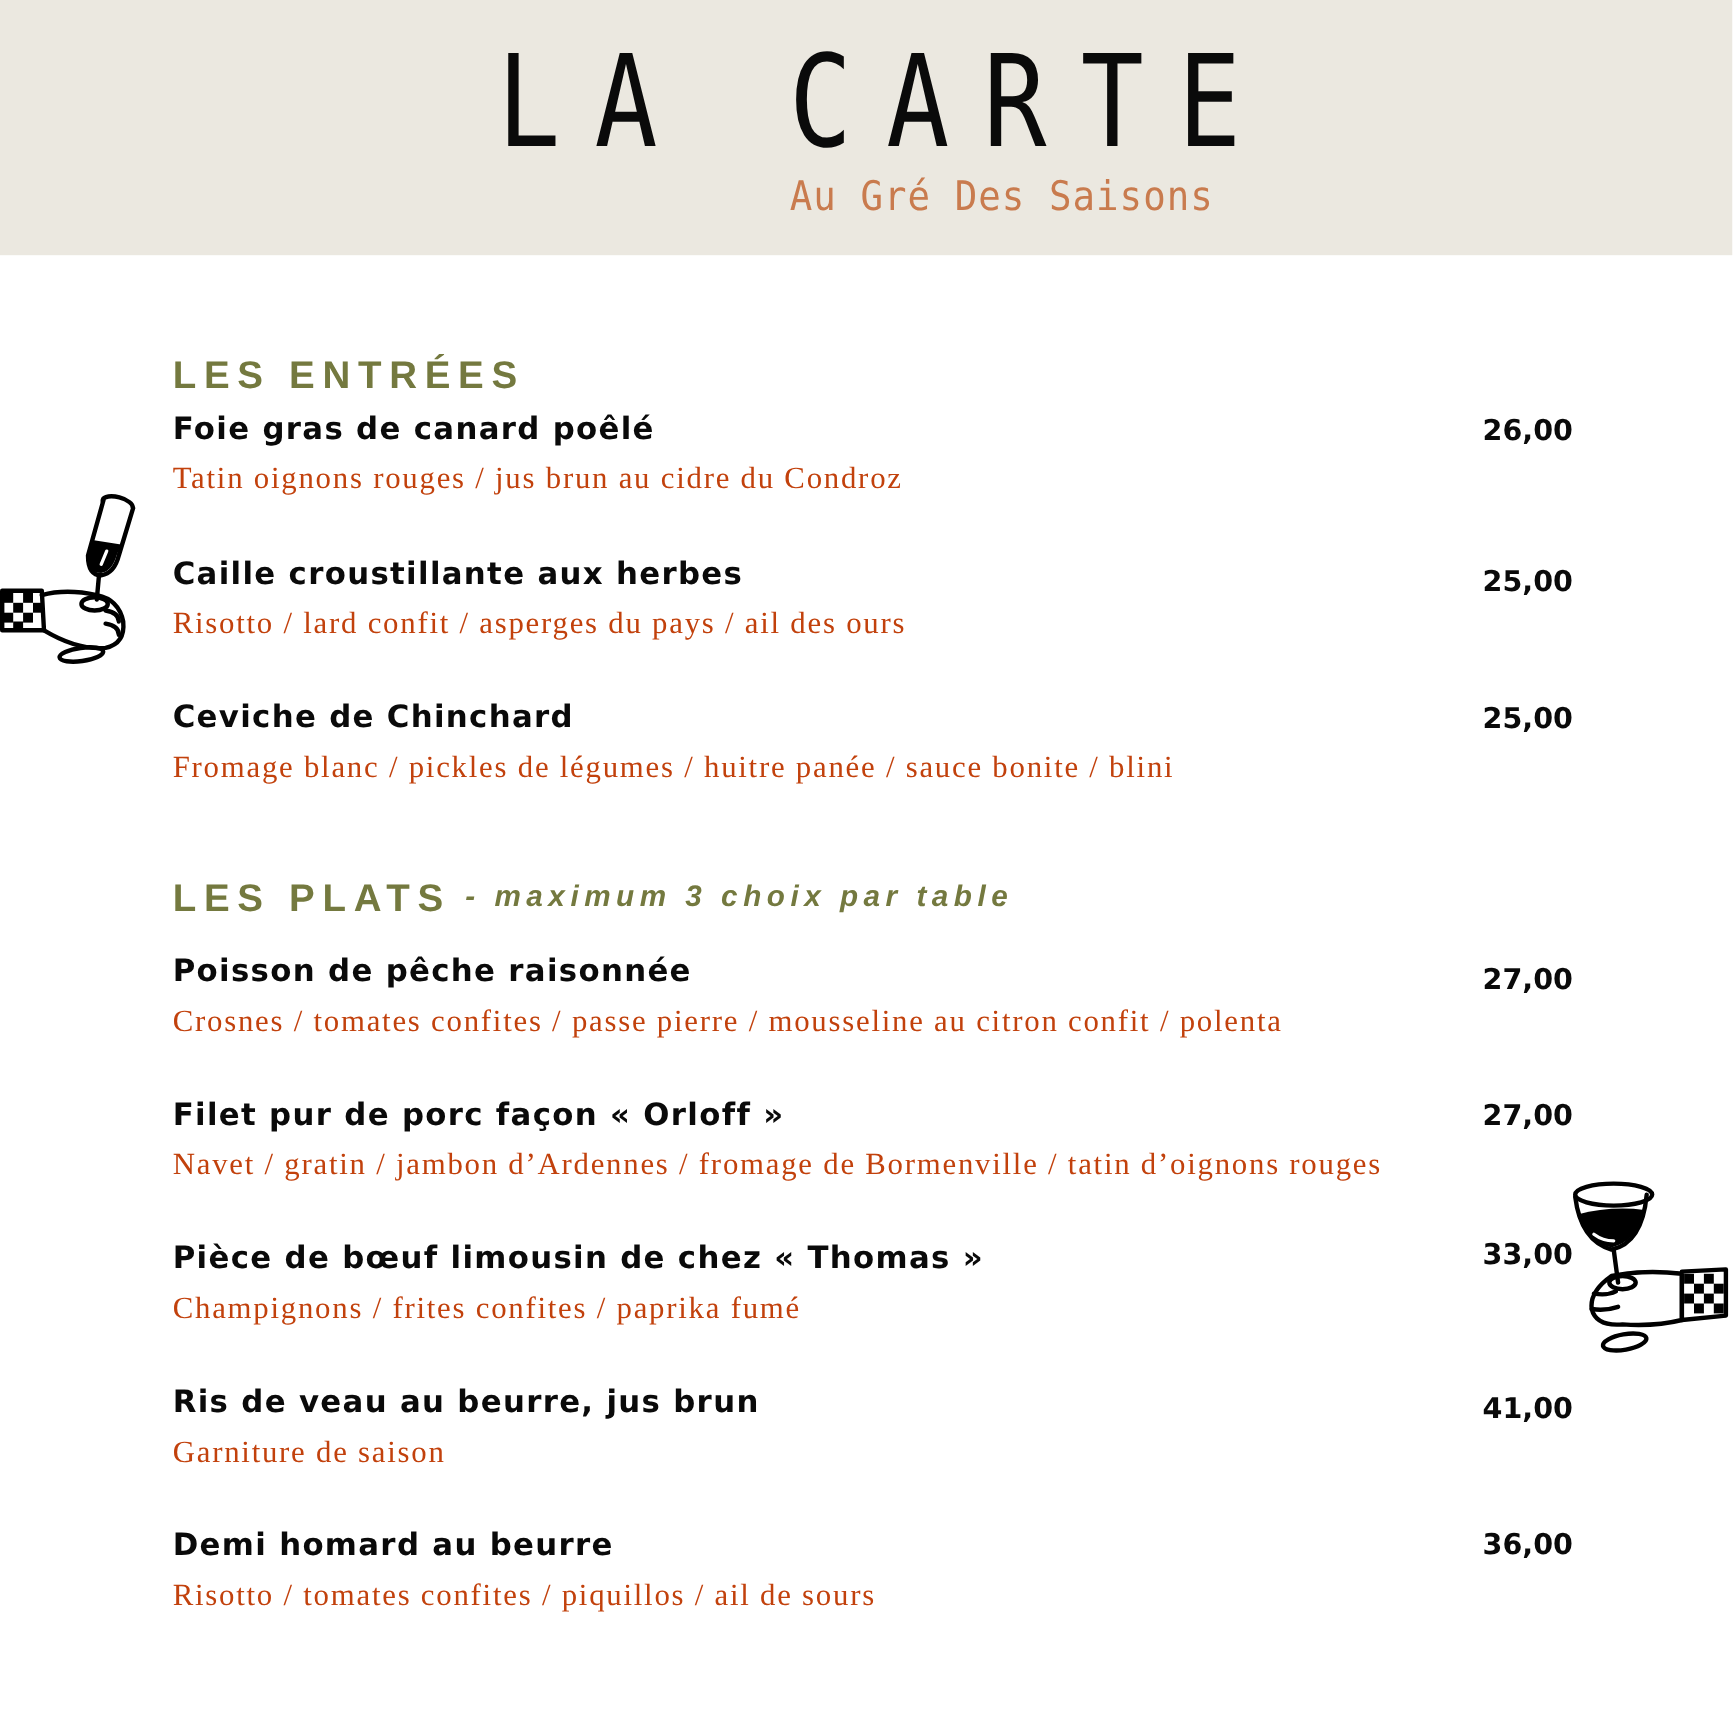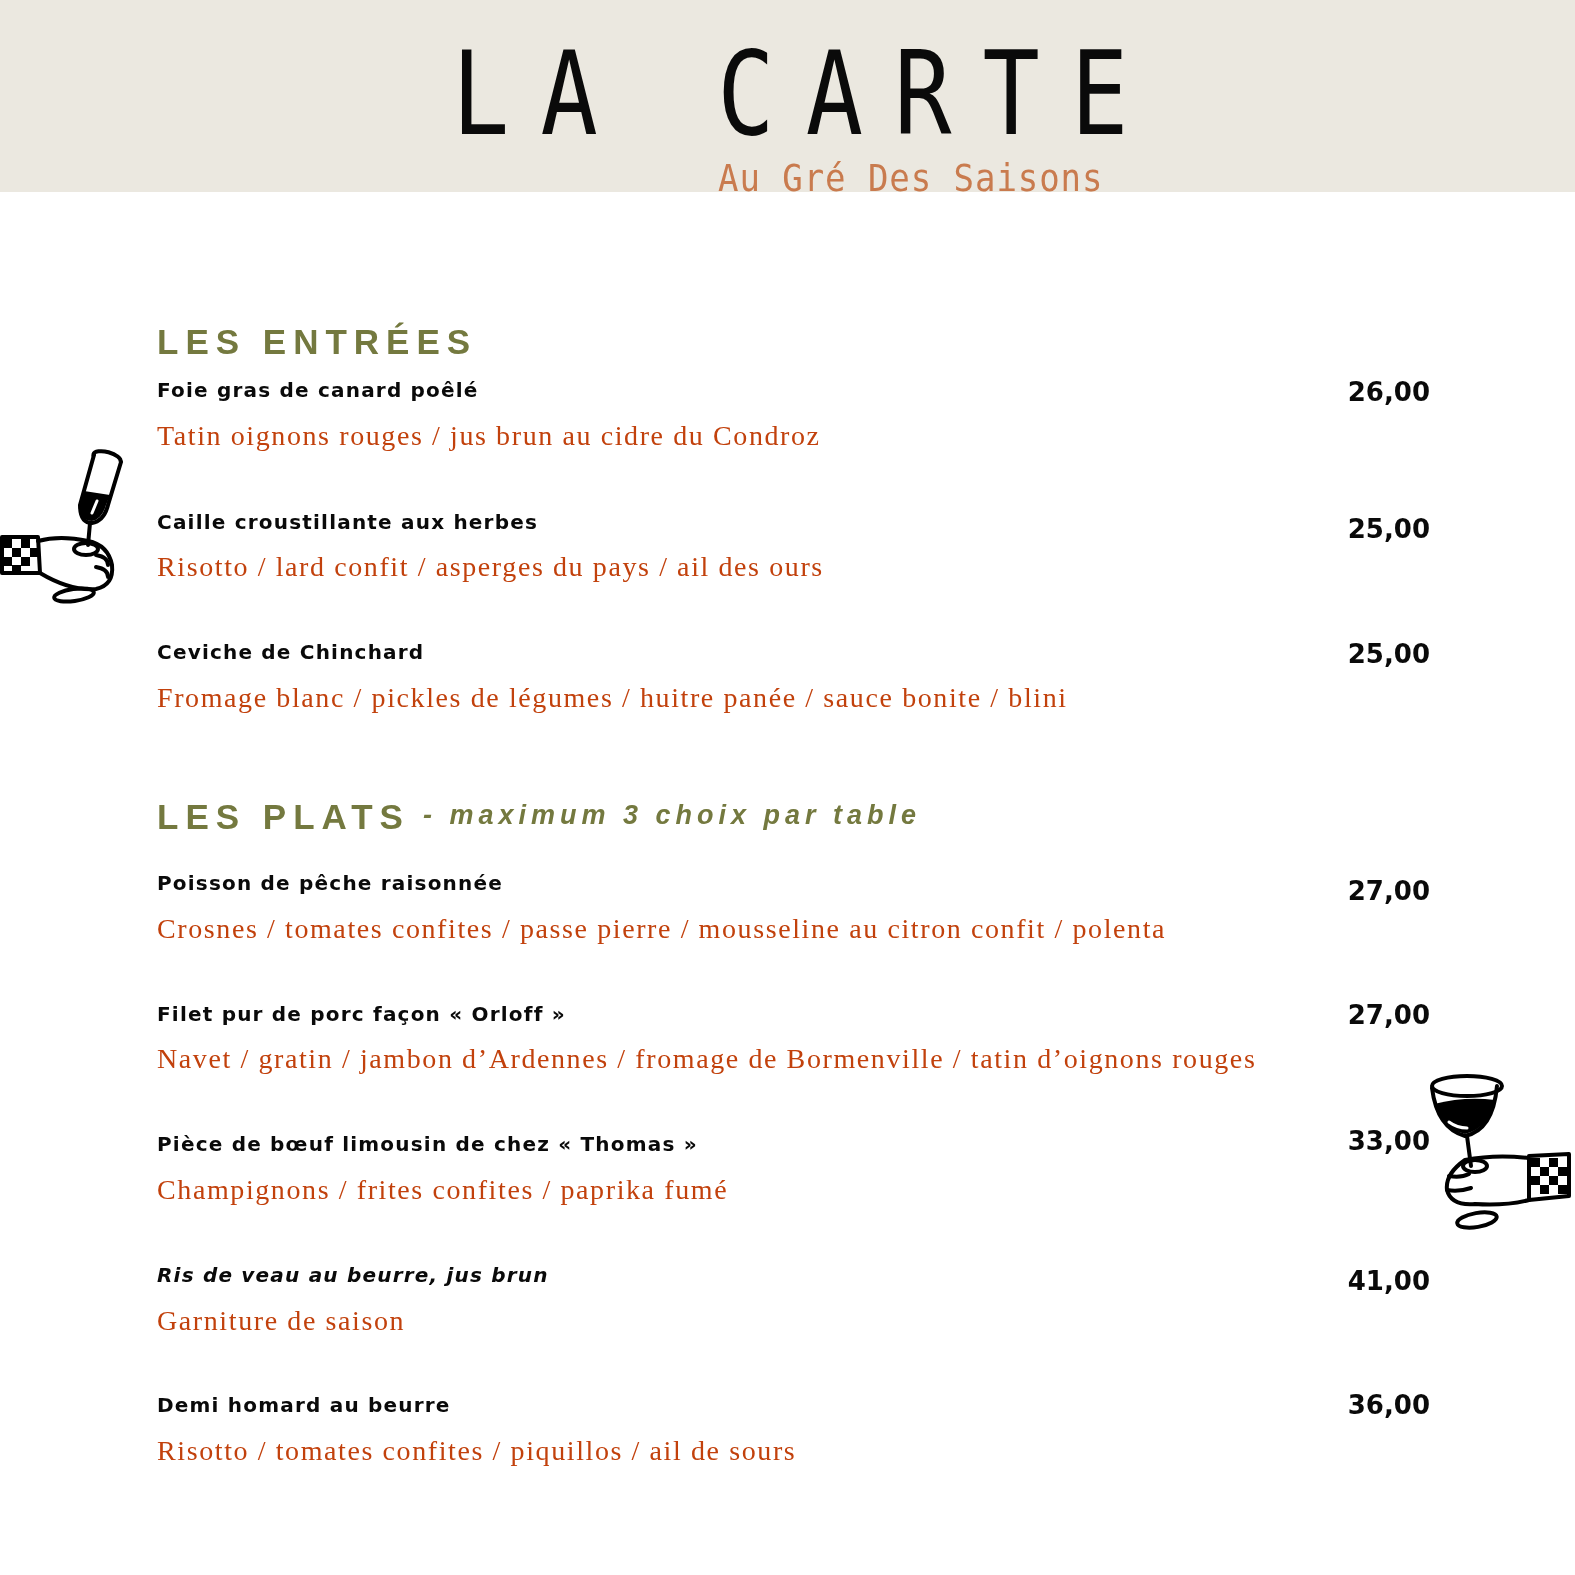--- a/index.html
+++ b/index.html
@@ -2,21 +2,21 @@
 <html><head>
   <meta charset="utf-8">
   <style>
     html, body { margin: 0; padding: 0; }
     body {
       width: 1575px; height: 1575px; background: #ffffff;
       position: relative; overflow: hidden;
       font-family: "DejaVu Sans", sans-serif; color: #0a0a0a;
     }
     .header {
-      position: absolute; left: 0; top: 0; width: 1575px; height: 192px;
+      position: absolute; left: 0; top: 0; width: 1575px; height: 232px;
       background: #ebe8e0;
     }
     .title {
       position: absolute; left: 452px; top: 30px; width: 700px;
       font-family: "DejaVu Sans Mono", "Liberation Mono", monospace;
       font-size: 116px; line-height: 128px; letter-spacing: 38px;
       color: #0a0a0a; white-space: pre; font-weight: 400;
       transform: scaleX(0.82); transform-origin: left top;
     }
     .subtitle {
@@ -33,21 +33,21 @@
       white-space: pre; line-height: 40px;
     }
     .section-note {
       position: absolute; left: 423px; top: 797px;
       font-family: "Liberation Sans", sans-serif; font-weight: 700; font-style: italic;
       font-size: 27px; letter-spacing: 5px; color: #74793f; white-space: pre; line-height: 36px;
     }
     .item-name {
       position: absolute; left: 157px;
       font-family: "DejaVu Sans", sans-serif; font-weight: 700;
-      font-size: 20px; letter-spacing: 1.2px; color: #0a0a0a;
+      font-size: 28px; letter-spacing: 1.2px; color: #0a0a0a;
       white-space: pre; line-height: 30px;
     }
     .item-desc {
       position: absolute; left: 157px;
       font-family: "Liberation Serif", "DejaVu Serif", serif;
       font-size: 28px; letter-spacing: 1.6px; color: #c2410c;
       white-space: pre; line-height: 34px;
     }
     .item-price {
       position: absolute; left: 1342px; width: 88px; text-align: right;
@@ -86,21 +86,21 @@
 <div class="item-price" style="top:876px;">27,00</div>
 
 <div class="item-name" style="top:999px;">Filet pur de porc façon « Orloff »</div>
 <div class="item-desc" style="top:1042px;">Navet / gratin / jambon d’Ardennes / fromage de Bormenville / tatin d’oignons rouges</div>
 <div class="item-price" style="top:1000px;">27,00</div>
 
 <div class="item-name" style="top:1129px;">Pièce de bœuf limousin de chez « Thomas »</div>
 <div class="item-desc" style="top:1173px;">Champignons / frites confites / paprika fumé</div>
 <div class="item-price" style="top:1126px;">33,00</div>
 
-<div class="item-name" style="top:1260px;font-style:italic;">Ris de veau au beurre, jus brun</div>
+<div class="item-name" style="top:1260px;">Ris de veau au beurre, jus brun</div>
 <div class="item-desc" style="top:1304px;">Garniture de saison</div>
 <div class="item-price" style="top:1266px;">41,00</div>
 
 <div class="item-name" style="top:1390px;">Demi homard au beurre</div>
 <div class="item-desc" style="top:1434px;">Risotto / tomates confites / piquillos / ail de sours</div>
 <div class="item-price" style="top:1390px;">36,00</div>
 
 <svg class="illus" style="left:0px; top:445px;" width="130" height="162" viewBox="0 0 130 162">
   <g fill="none" stroke="#000" stroke-width="4" stroke-linecap="round" stroke-linejoin="round">
 

